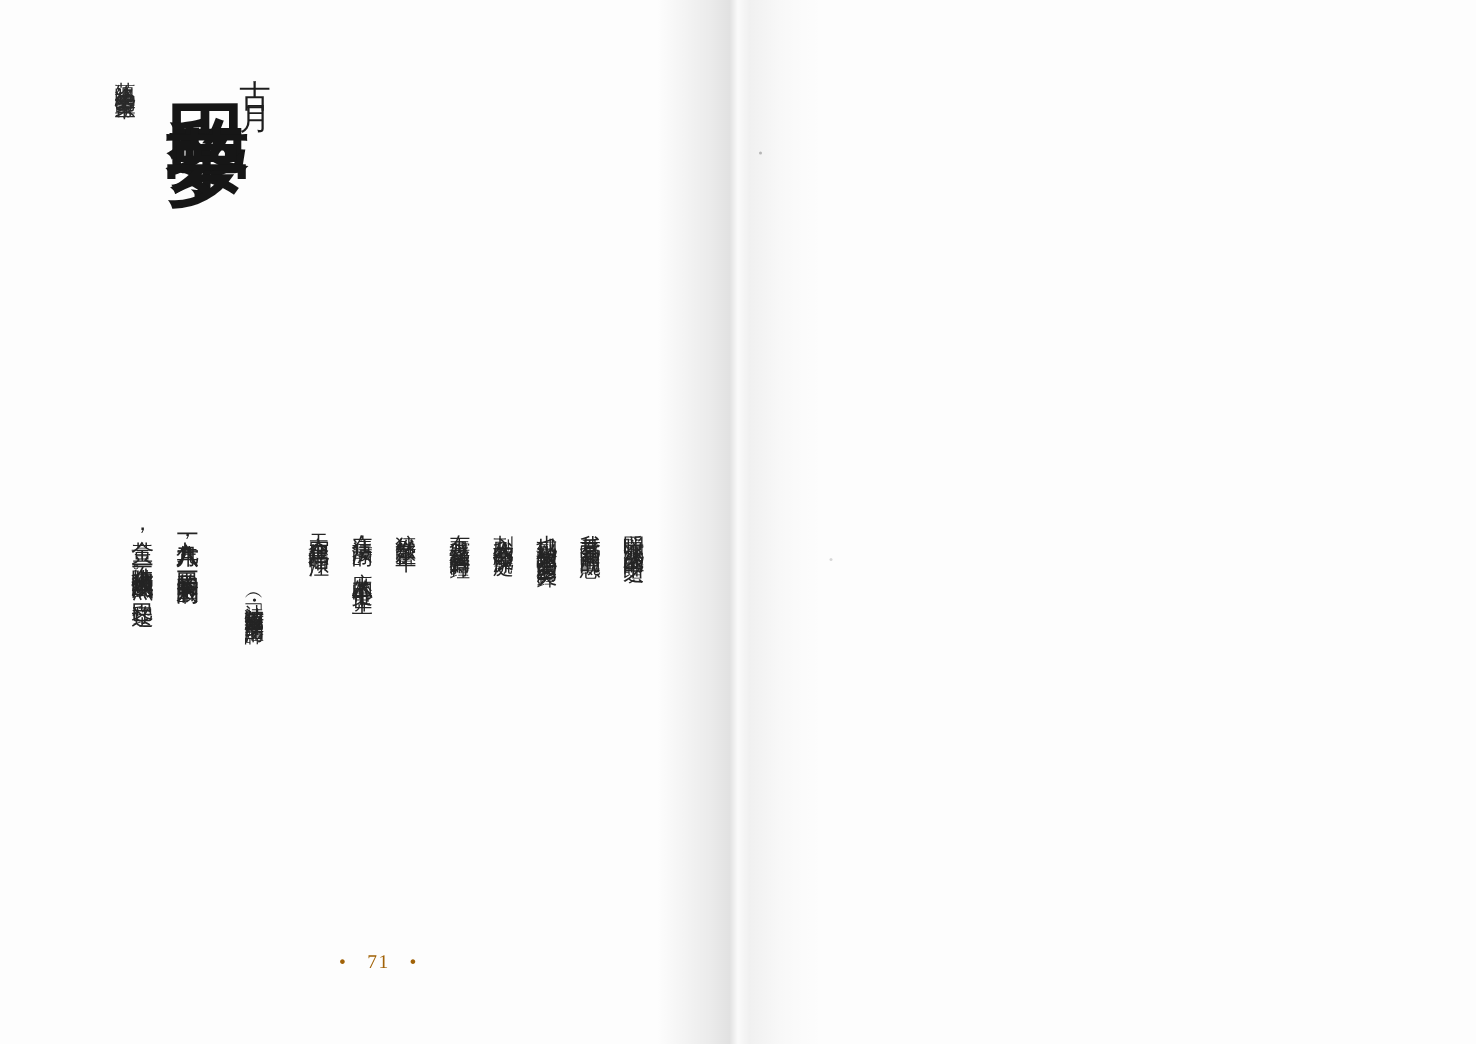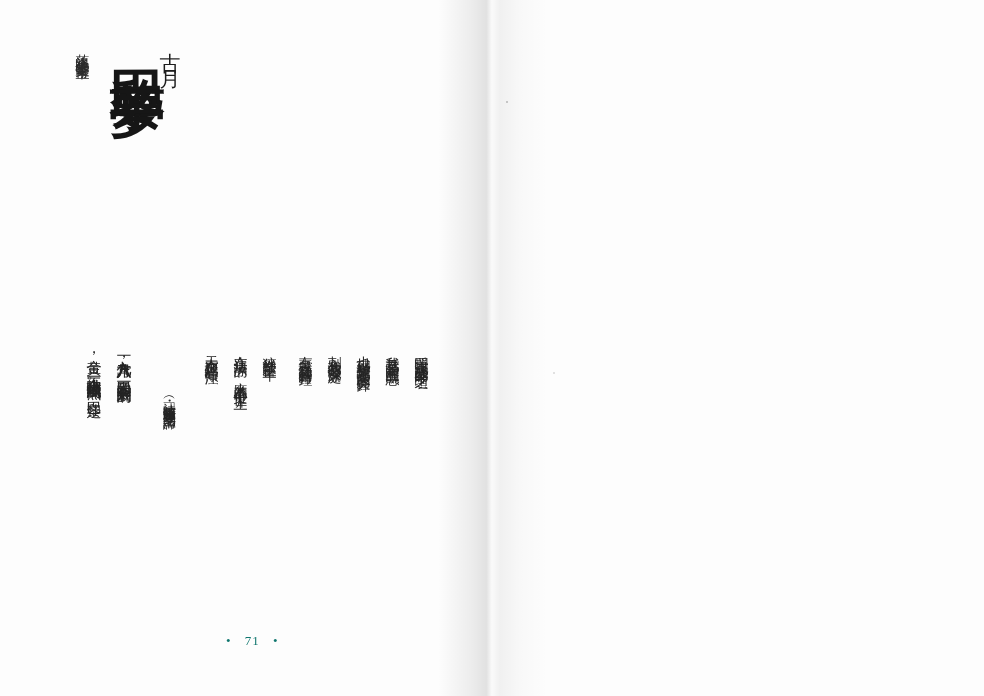--- a/index.html
+++ b/index.html
@@ -85,21 +85,21 @@
     font-size: 15px;
     letter-spacing: 0.8px;
     line-height: 30px;
     color: #242424;
   }
   
   .pagenum {
     position: absolute;
     left: 226px; top: 633px;
     font-size: 13px;
-    color: #0f766e;
+    color: #a16207;
     word-spacing: 9px;
     letter-spacing: 1px;
   }
   
   .speckle {
     position: absolute;
     width: 2px; height: 2px;
     border-radius: 50%;
     background: rgba(0,0,0,0.25);
   }

